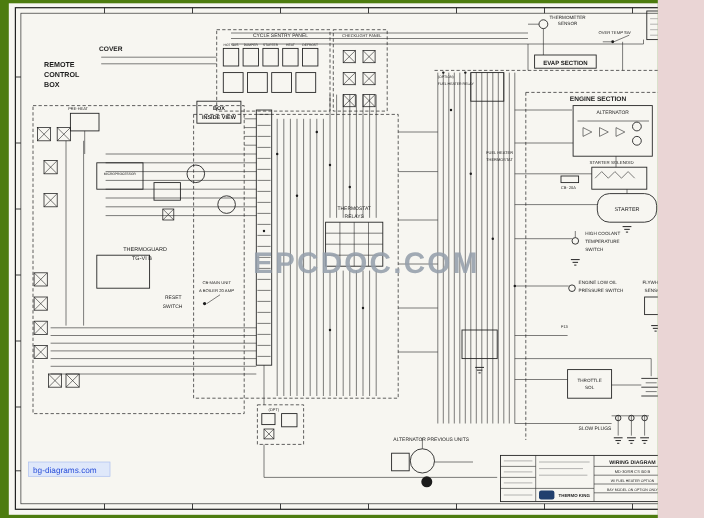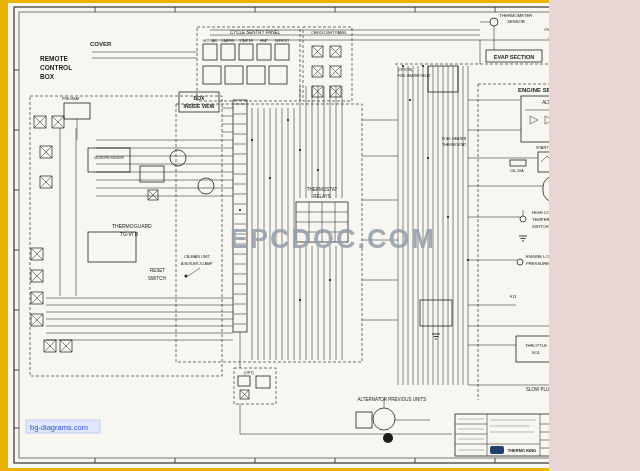--- a/index.html
+++ b/index.html
@@ -1,16 +1,16 @@
 <!DOCTYPE html>
 <html><head>
 <meta charset="utf-8">
 <style>
   html,body{margin:0;padding:0;background:#ead5d5}
-  .stage{position:relative;width:549px;height:471px;background:#eab308;overflow:hidden}
+  .stage{position:relative;width:598px;height:471px;background:#4d7c0f;overflow:hidden}
   svg{display:block}
   text{font-family:"Liberation Sans",sans-serif;fill:#1c1c1c}
   .b{font-weight:bold}
   .mid{text-anchor:middle}
   .t30{font-size:3px}.t32{font-size:3.2px}.t36{font-size:3.6px}.t38{font-size:3.8px}
   .t4{font-size:4px}.t42{font-size:4.2px}.t45{font-size:4.5px}.t48{font-size:4.8px}
   .t5{font-size:5px}.t55{font-size:5.5px}.t6{font-size:6px}.t65{font-size:6.5px}
   .frame{fill:none;stroke:#222;stroke-width:1.1}
   .frame2{fill:none;stroke:#222;stroke-width:.6}
   .tick{stroke:#222;stroke-width:.8}

